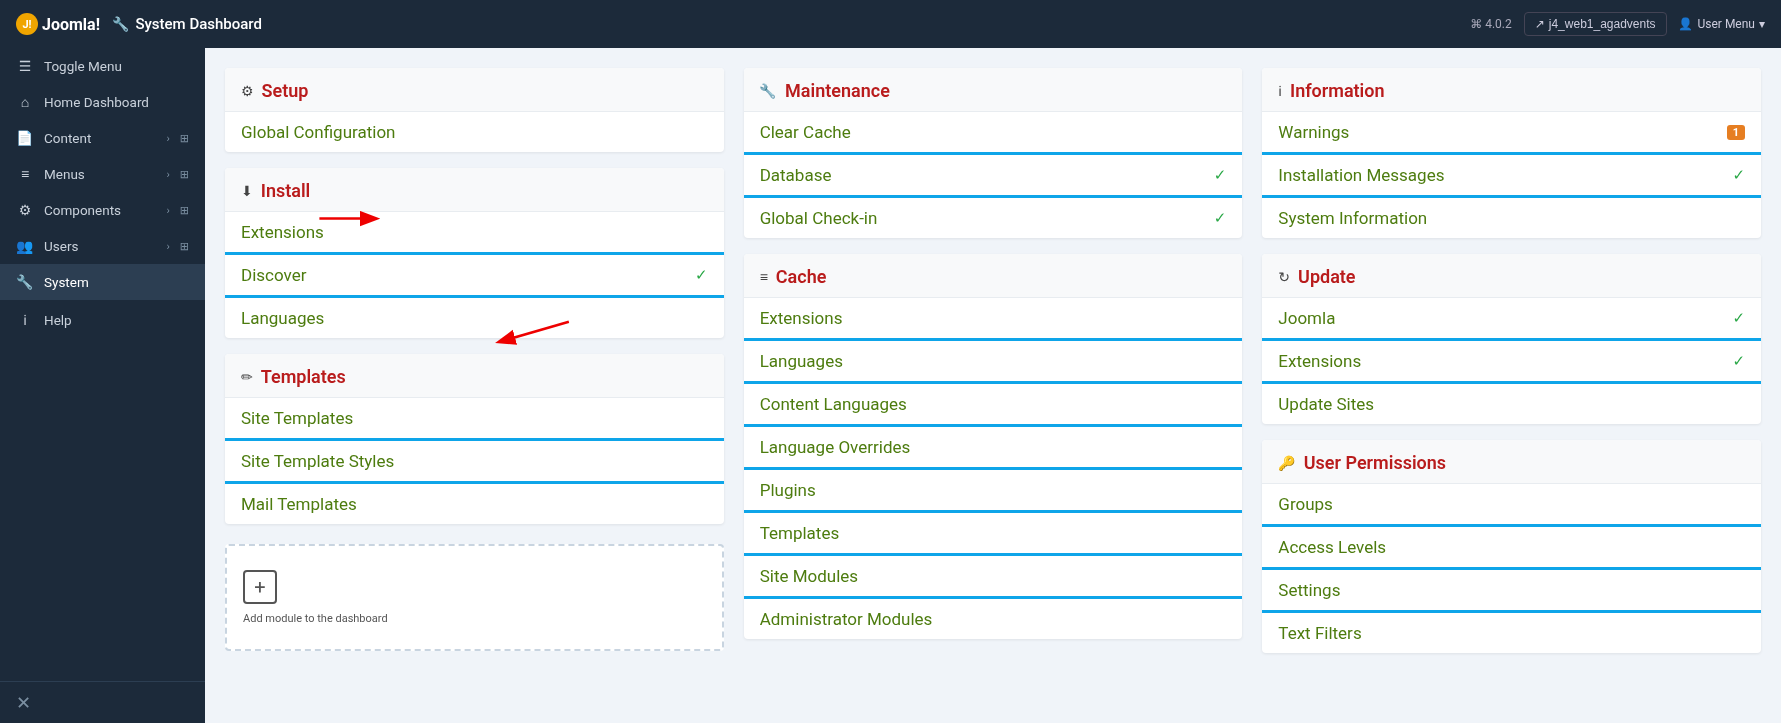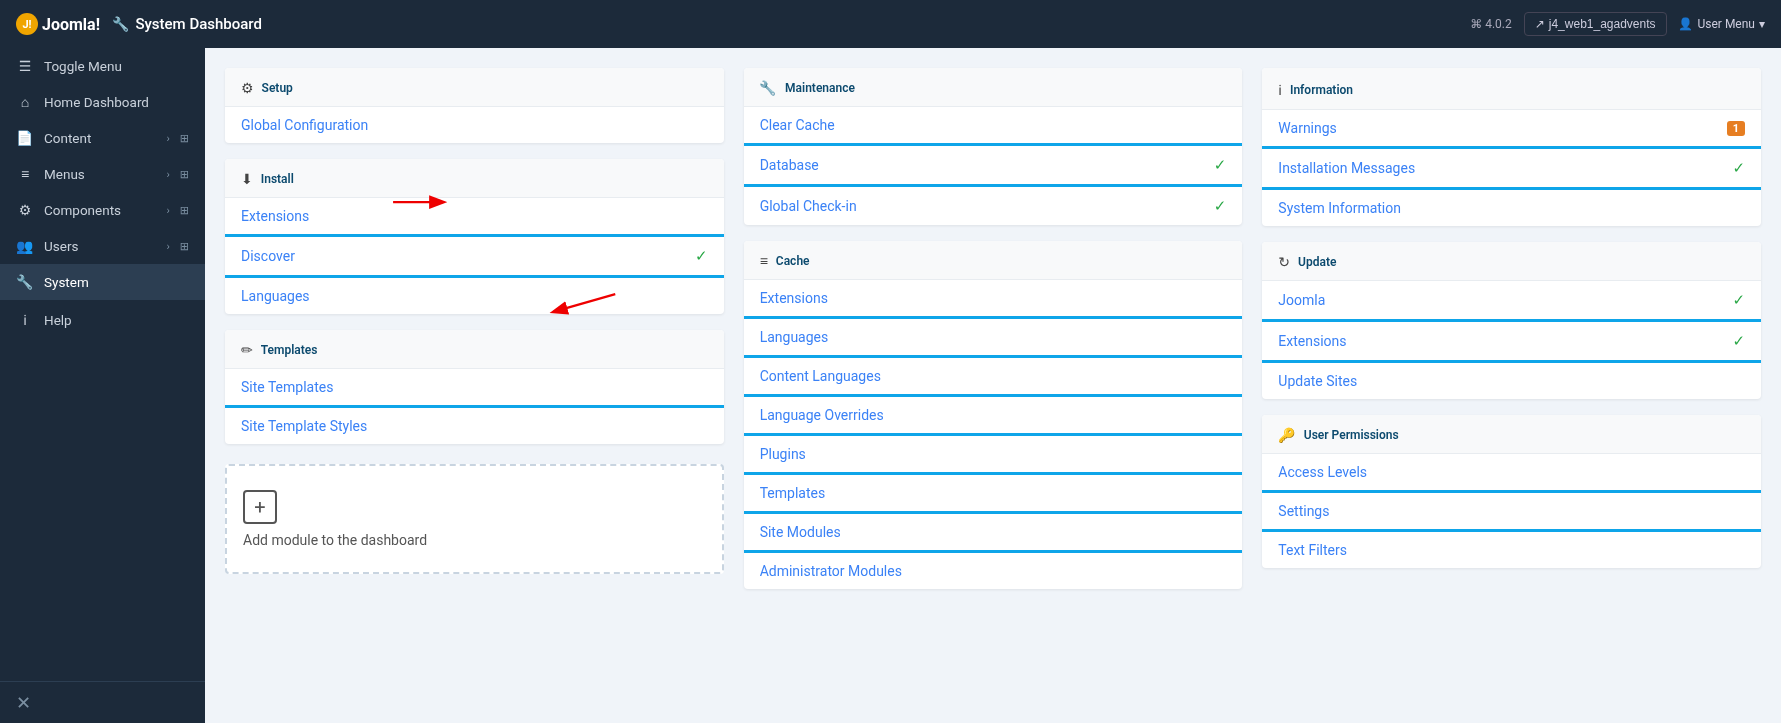--- a/index.html
+++ b/index.html
@@ -83,35 +83,35 @@
 
     .panel-header {
       padding: 12px 16px 10px;
       display: flex;
       align-items: center;
       gap: 8px;
       background: #f8f9fa;
       border-bottom: 1px solid #e8ecf0;
     }
     .panel-header-icon { font-size: 14px; color: #444; }
-    .panel-header-title { font-size: 12px; font-weight: 600; color: #0c4a6e; }
+    .panel-header-title { font-size: 18px; font-weight: 600; color: #b91c1c; }
 
     .panel-row {
       padding: 10px 16px;
       border-bottom: 3px solid #0ea5e9;
       display: flex;
       align-items: center;
       justify-content: space-between;
     }
     .panel-row:last-child { border-bottom: none; }
 
     .panel-link {
-      color: #3b82f6;
+      color: #4d7c0f;
       text-decoration: none;
-      font-size: 14px;
+      font-size: 17px;
     }
 
     .check-green { color: #28a745; font-size: 15px; }
     .badge-orange { background: #e67e22; color: #fff; border-radius: 3px; padding: 1px 6px; font-size: 11px; font-weight: bold; }
 
     
     .add-module-box {
       background: #fff;
       border: 2px dashed #c8d4e0;
       border-radius: 4px;
@@ -127,21 +127,21 @@
       height: 34px;
       border: 2px solid #555;
       border-radius: 4px;
       display: flex;
       align-items: center;
       justify-content: center;
       font-size: 20px;
       color: #555;
       cursor: pointer;
     }
-    .add-module-label { font-size: 14px; color: #555; }
+    .add-module-label { font-size: 11px; color: #555; }
 
     
     .content-wrapper { position: relative; }
 
     
     .red-arrow-overlay {
       position: absolute;
       top: 0; left: 0;
       width: 100%; height: 100%;
       pointer-events: none;
@@ -283,20 +283,23 @@
             <div class="panel-header">
               <span class="panel-header-icon">✏</span>
               <span class="panel-header-title">Templates</span>
             </div>
             <div class="panel-row">
               <a class="panel-link">Site Templates</a>
             </div>
             <div class="panel-row">
               <a class="panel-link">Site Template Styles</a>
             </div>
+            <div class="panel-row">
+              <a class="panel-link">Mail Templates</a>
+            </div>
           </div>
 
           <div class="add-module-box">
             <div class="add-module-icon">+</div>
             <div class="add-module-label">Add module to the dashboard</div>
           </div>
 
         </div>
 
         <div style="display:flex;flex-direction:column;gap:16px;">
@@ -389,20 +392,23 @@
               <a class="panel-link">Update Sites</a>
             </div>
           </div>
 
           <div class="panel">
             <div class="panel-header">
               <span class="panel-header-icon">🔑</span>
               <span class="panel-header-title">User Permissions</span>
             </div>
             <div class="panel-row">
+              <a class="panel-link">Groups</a>
+            </div>
+            <div class="panel-row">
               <a class="panel-link">Access Levels</a>
             </div>
             <div class="panel-row">
               <a class="panel-link">Settings</a>
             </div>
             <div class="panel-row">
               <a class="panel-link">Text Filters</a>
             </div>
           </div>
 

